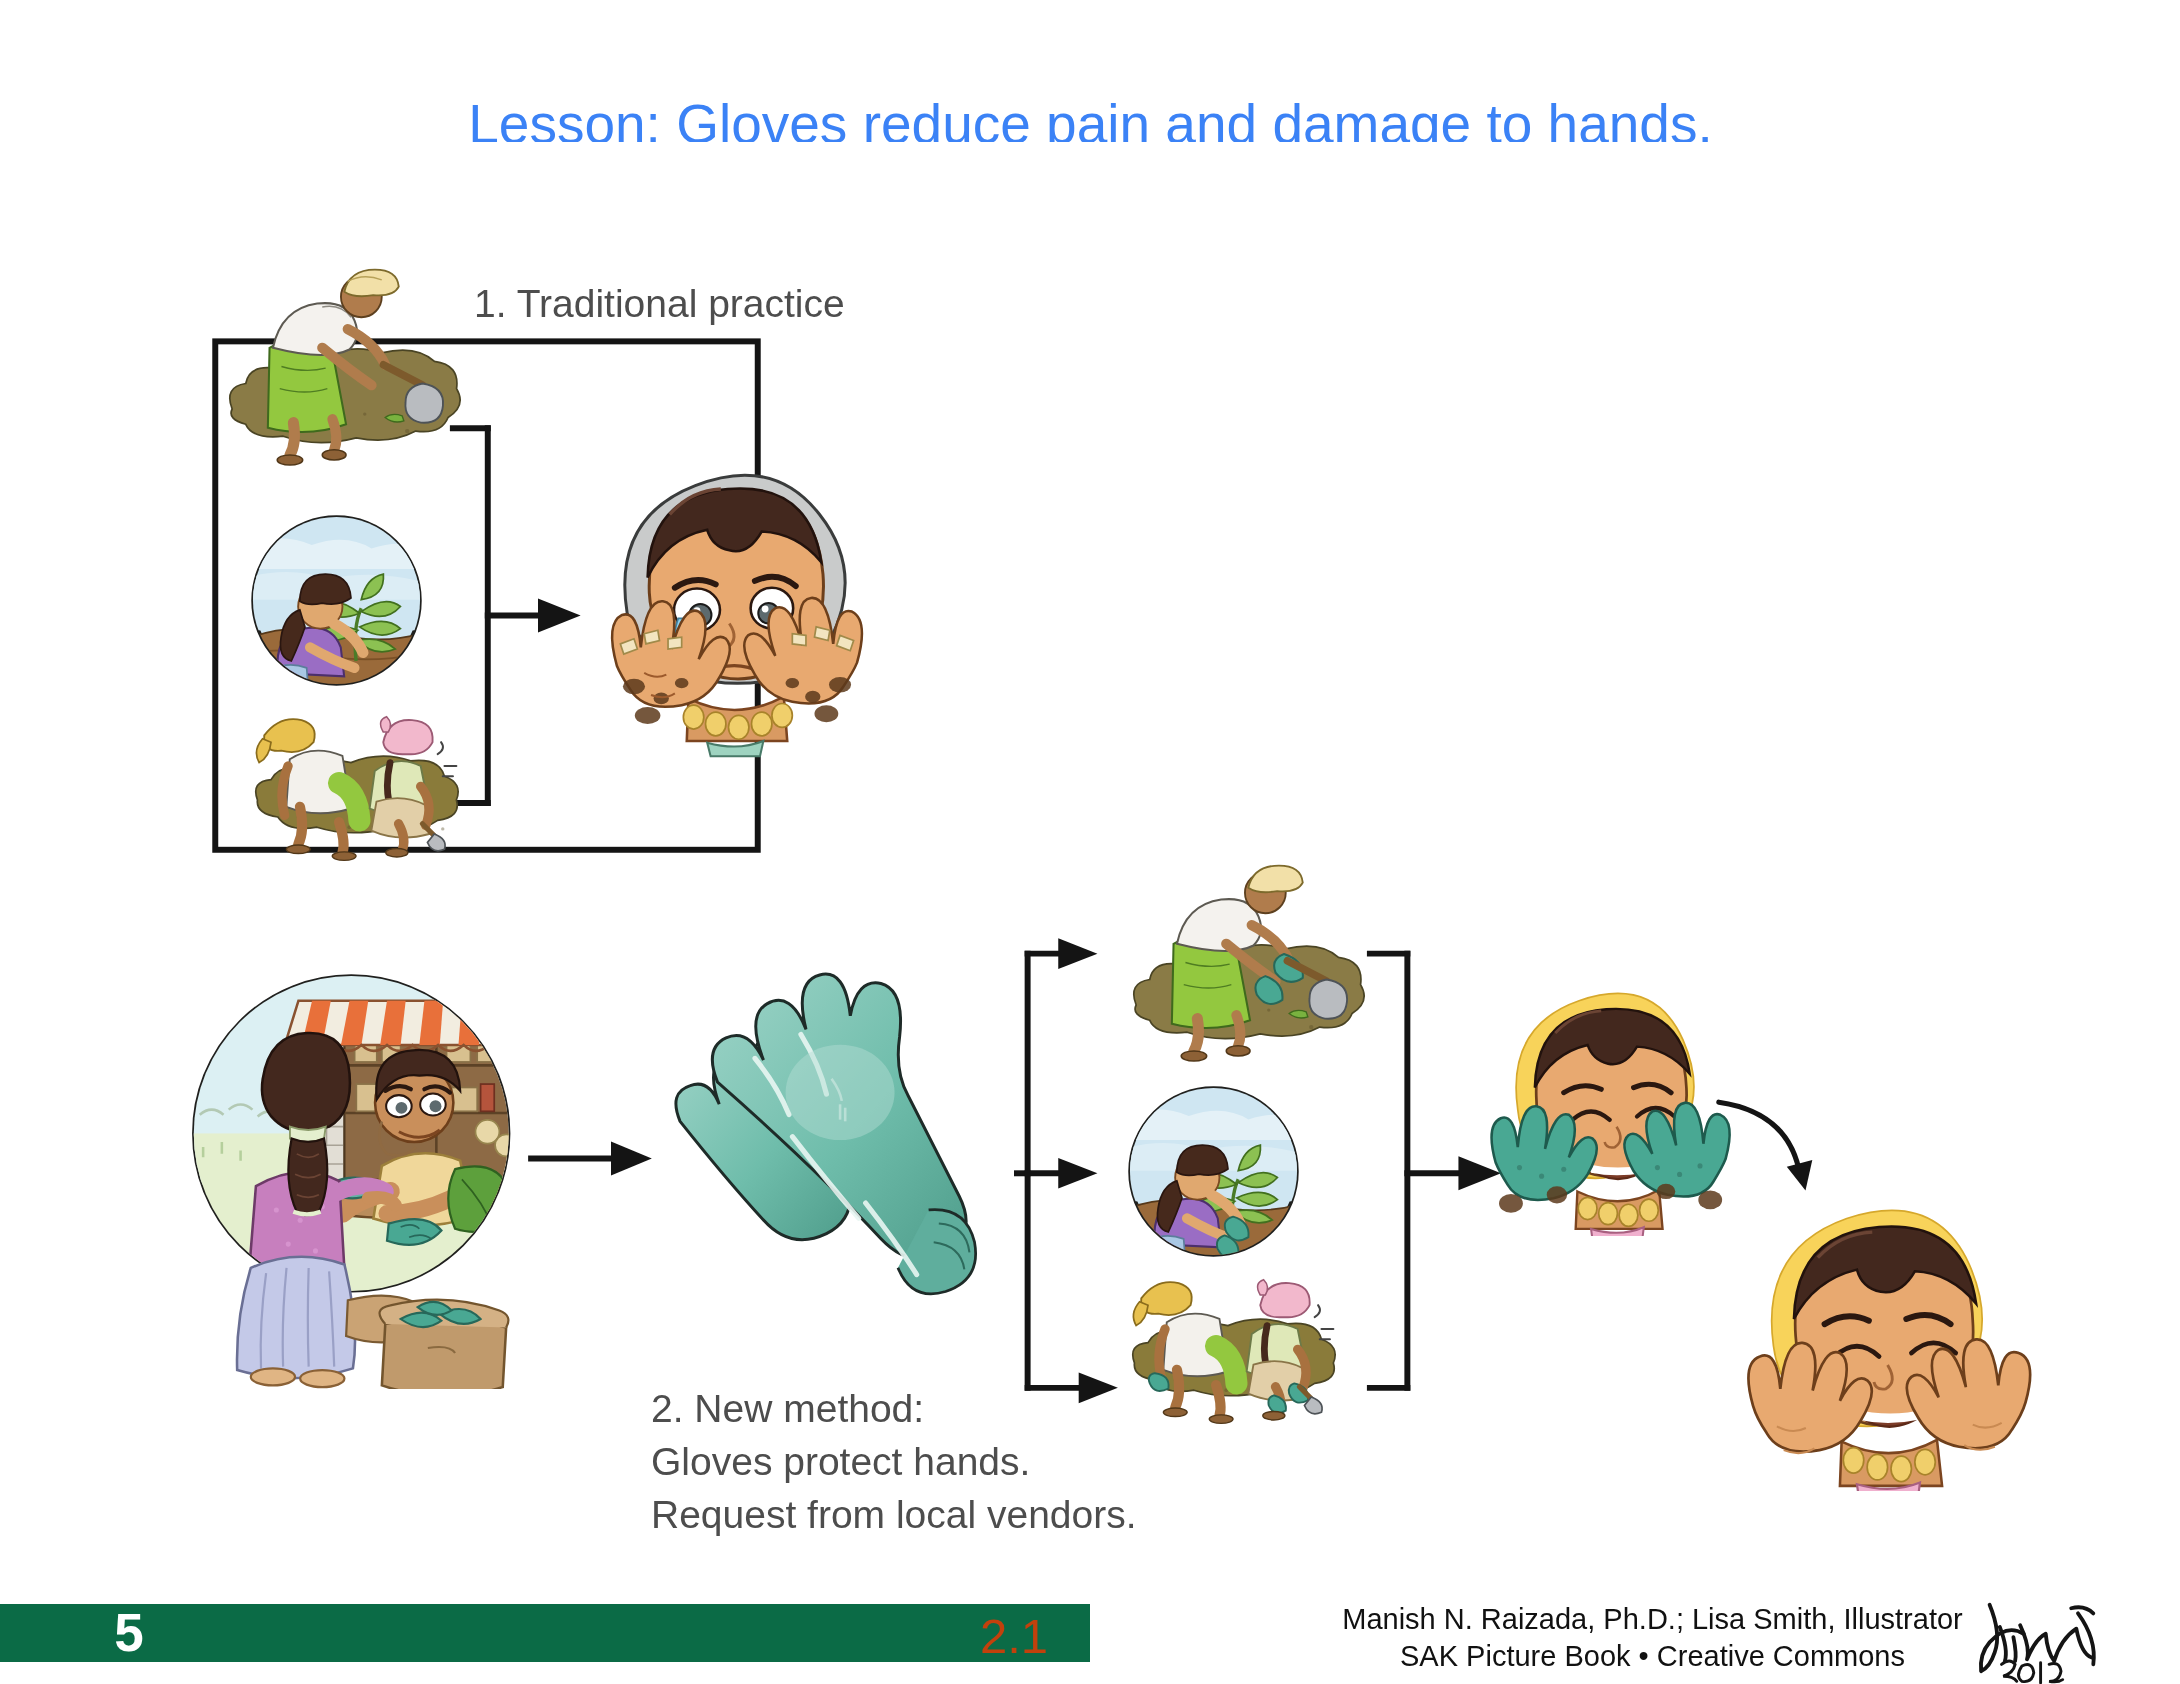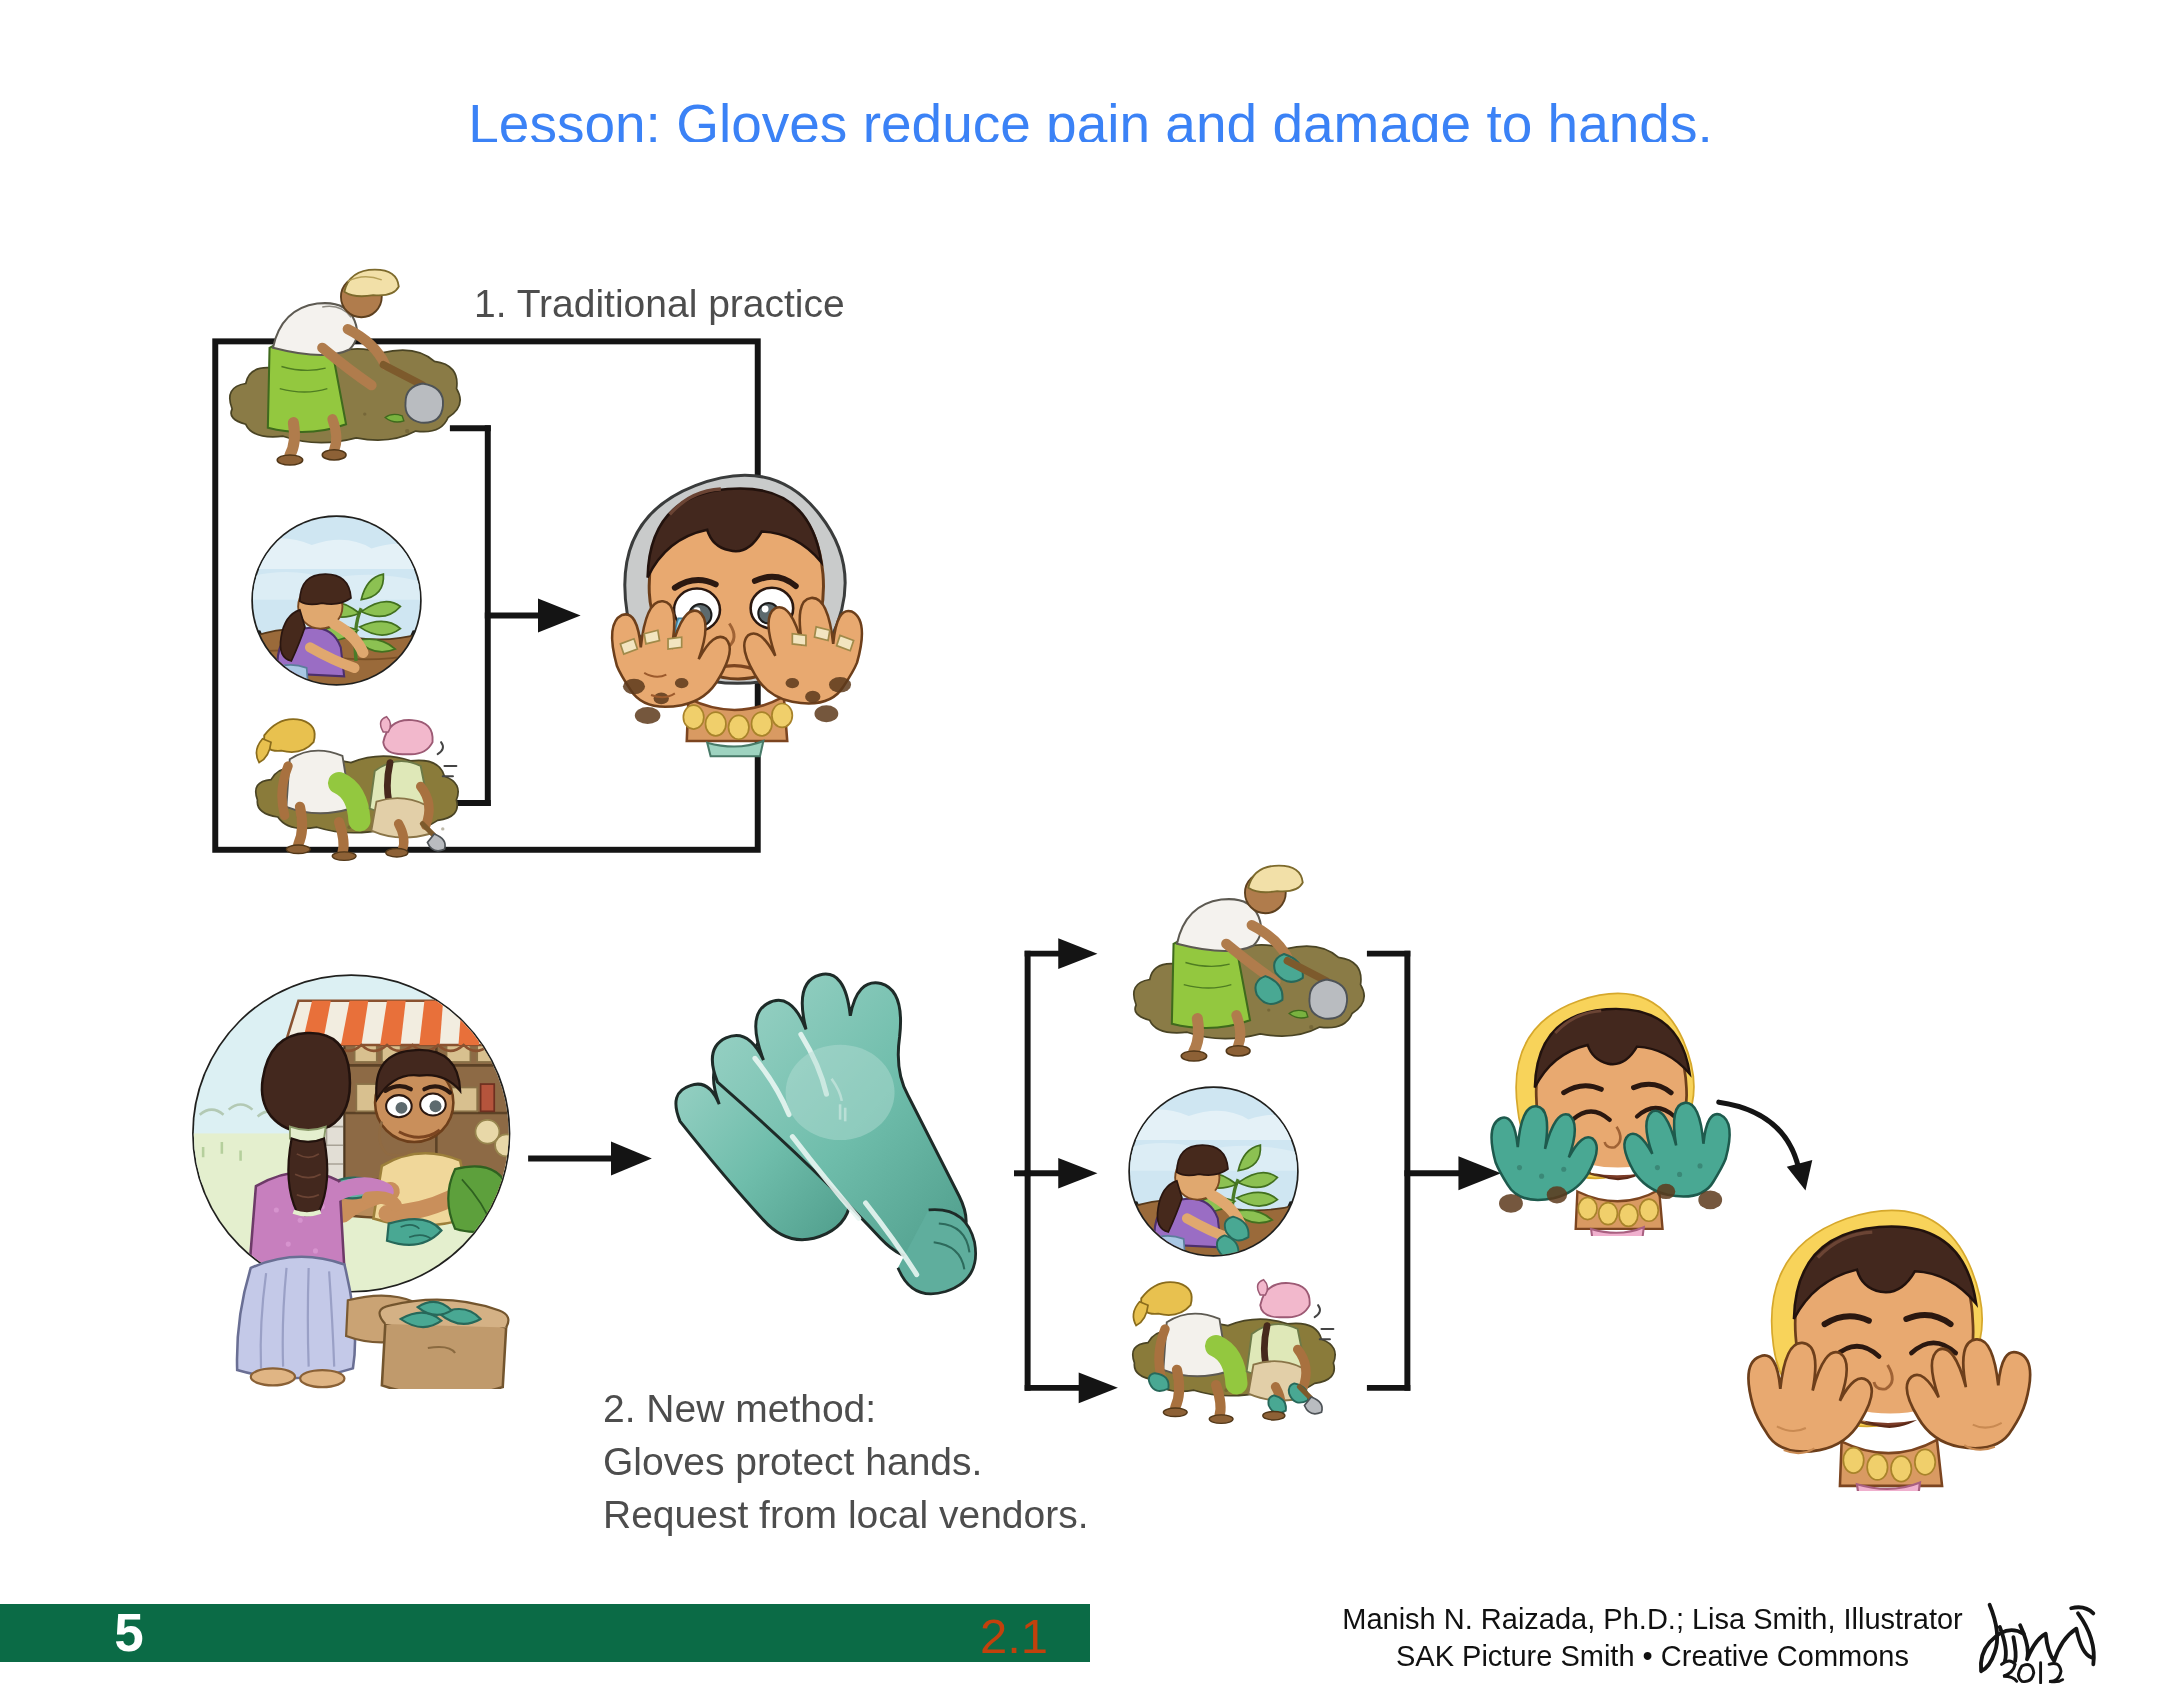--- a/index.html
+++ b/index.html
@@ -12,21 +12,21 @@
     font-size:55px;letter-spacing:0px;color:#3b82f6;
     white-space:nowrap;
     
     height:48px;overflow:hidden;line-height:61px;
   }
 
   .caption{color:#4d4d4d;font-size:39px;line-height:53px;white-space:nowrap;}
 
   #label-traditional{left:474px;top:277px;}
   #label-newmethod{left:603px;top:1382px;}
-  #label-newmethod div{white-space:nowrap;}
+  #label-newmethod div{white-space:nowrap;margin-left:48px;}
 
   
   #footer-bar{left:0;top:1604px;width:1090px;height:58px;background:#0b6b46;}
   #page-number{left:95px;top:1605px;width:68px;text-align:center;color:#fff;
       font-size:53px;font-weight:bold;line-height:56px;}
   #section-number{left:980px;top:1608px;width:102px;text-align:left;color:#c2410c;
       font-size:49px;line-height:56px;}
   #credits{left:1329px;top:1601px;width:647px;text-align:center;color:#111;
       font-size:29px;line-height:37px;}
 
@@ -677,21 +677,21 @@
         <path d="M312 298 q-20 8 -36 -2"></path>
     </g>
   </svg>
 </div>
 
 <div class="abs" id="footer-bar"></div>
 <div class="abs" id="page-number">5</div>
 <div class="abs" id="section-number">2.1</div>
 <div class="abs" id="credits">
   <div>Manish N. Raizada, Ph.D.; Lisa Smith, Illustrator</div>
-  <div>SAK Picture Smith • Creative Commons</div>
+  <div>SAK Picture Book • Creative Commons</div>
 </div>
 
 <div class="art" id="signature">
   <svg viewBox="0 0 200 110" xmlns="http://www.w3.org/2000/svg">
     <g fill="none" stroke="#141414" stroke-width="4.5" stroke-linecap="round" stroke-linejoin="round">
       <path d="M16 16 q14 34 6 56 q-6 18 -16 22 q-2 -20 10 -34 q20 -22 40 -10"></path>
       <path d="M28 42 q10 26 6 40"></path>
       <path d="M44 54 q4 20 2 28"></path>
       <path d="M52 40 q12 26 8 40 q10 -24 22 -30 q2 22 10 32 q8 -26 26 -38 q6 30 18 34"></path>
       <path d="M120 26 q22 30 18 60"></path>

